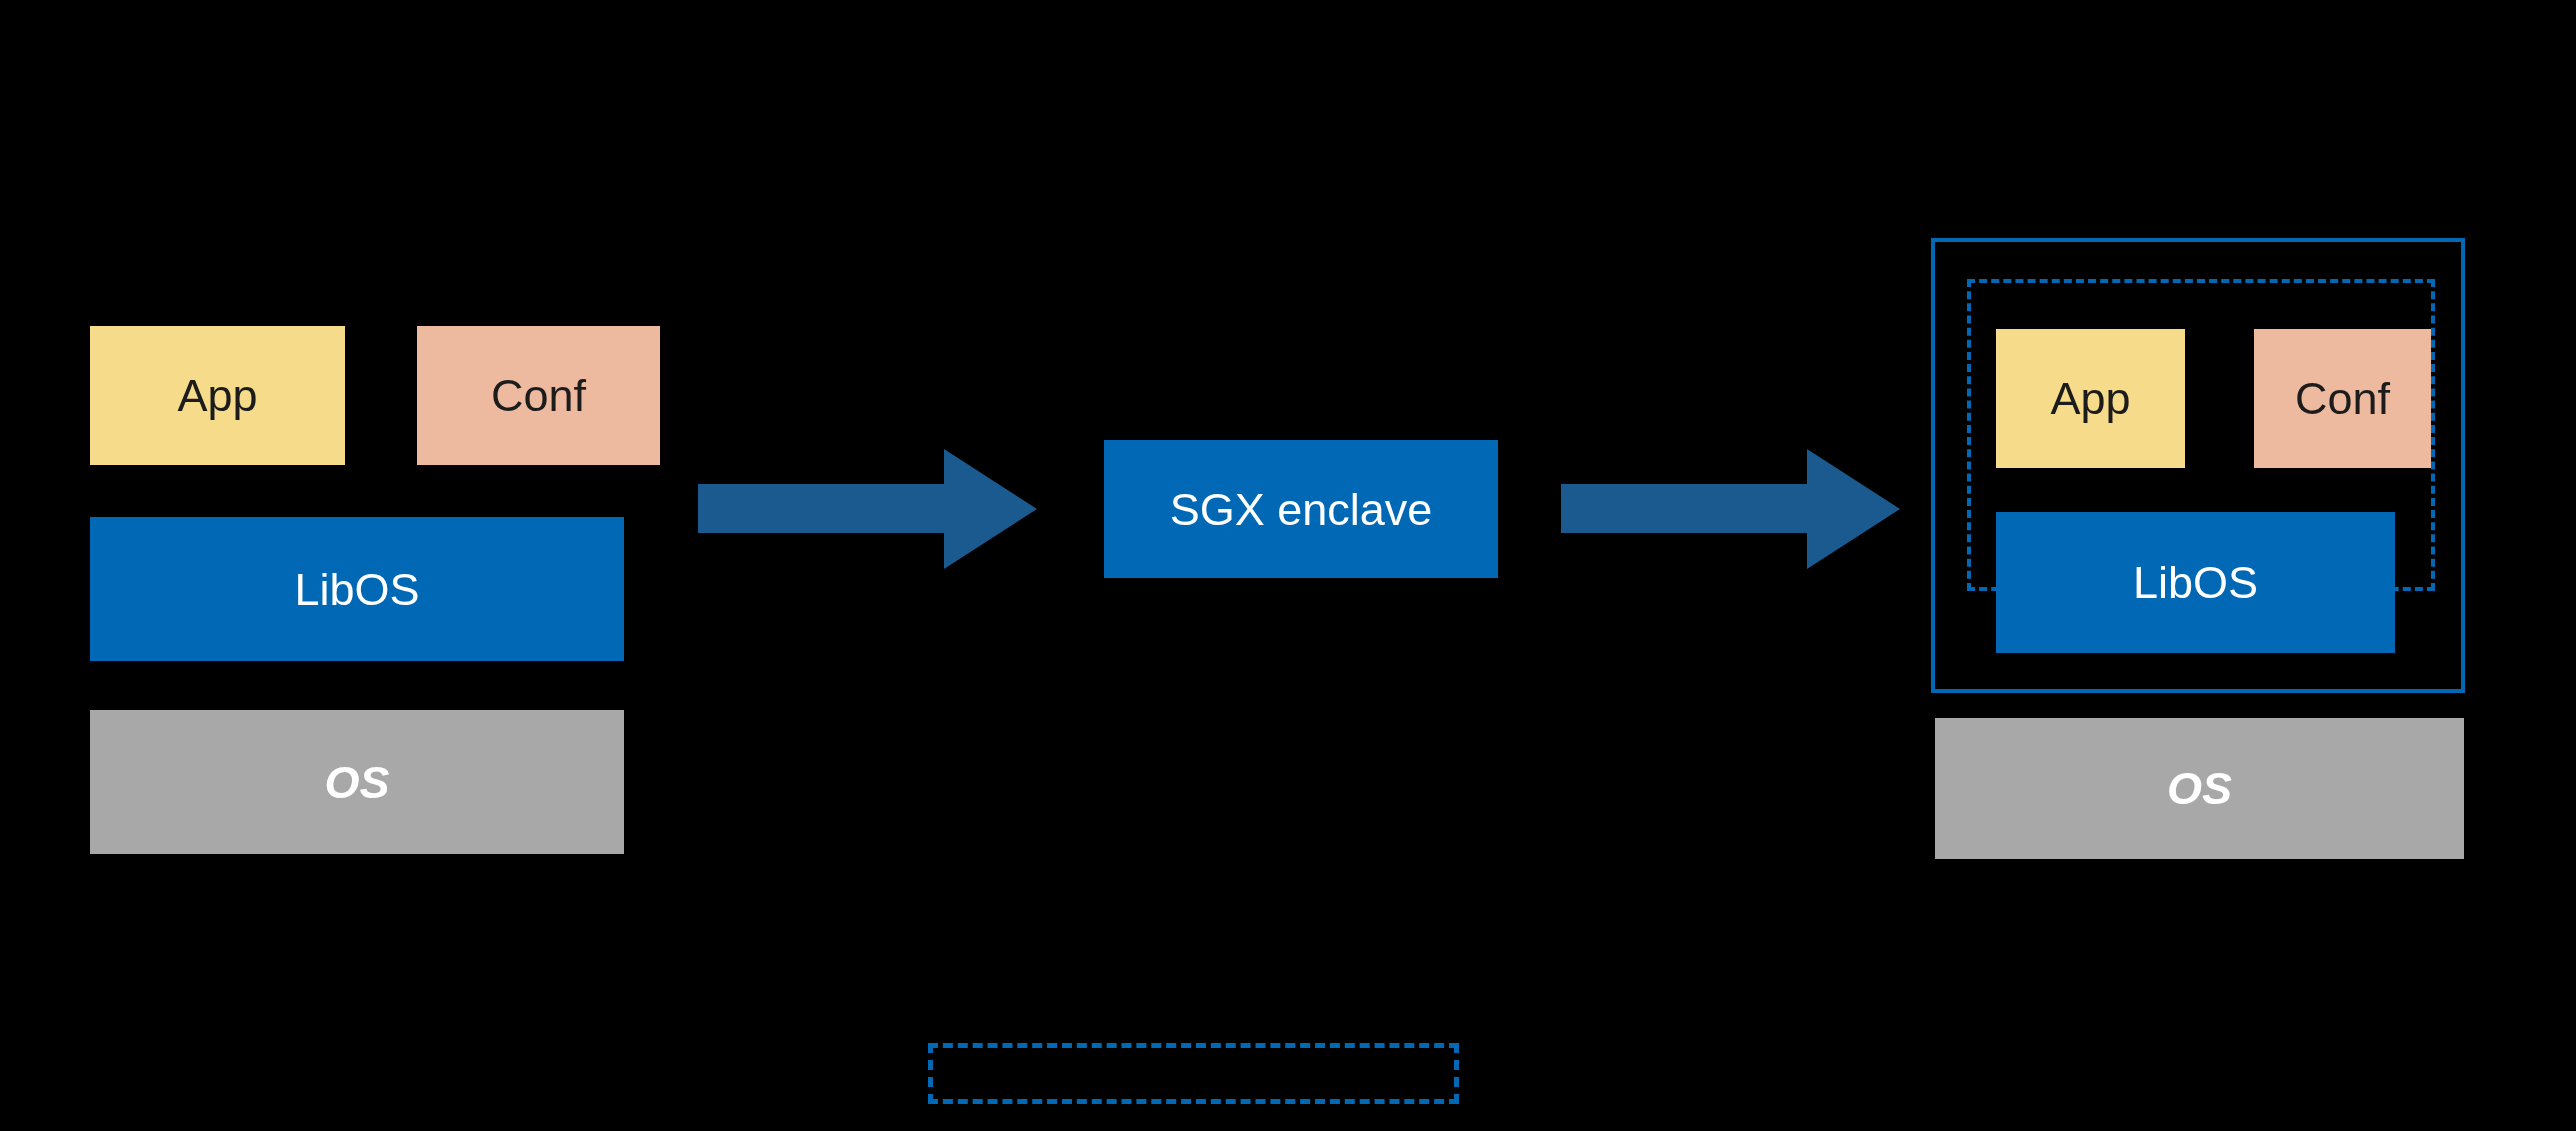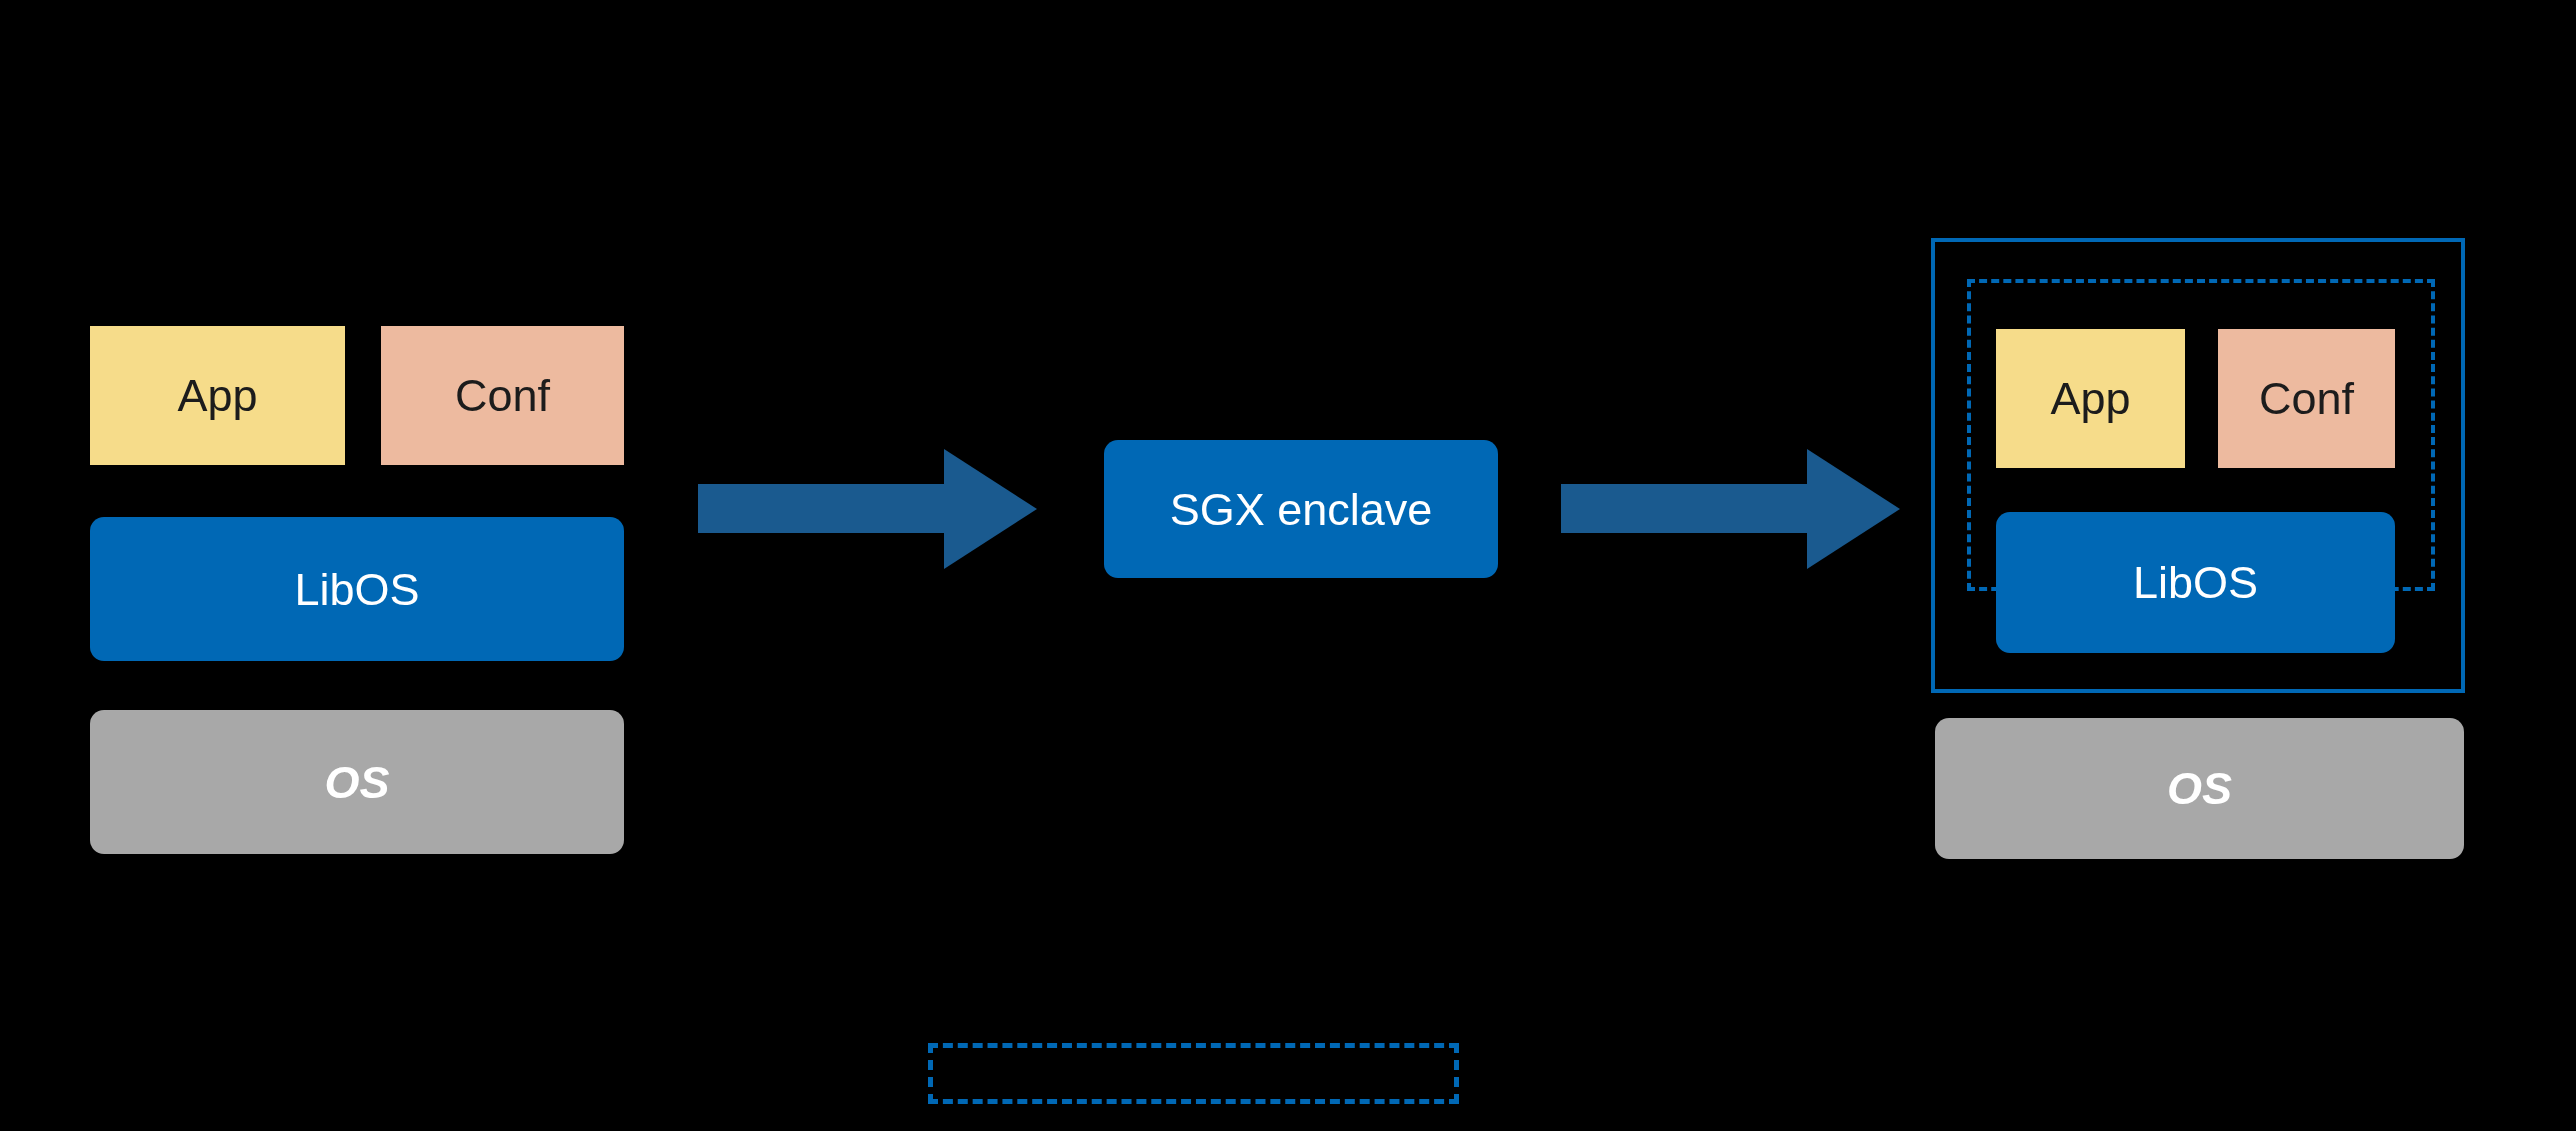--- a/index.html
+++ b/index.html
@@ -29,24 +29,24 @@
   }
   .box {
     position: absolute;
     display: flex;
     align-items: center;
     justify-content: center;
     font-size: 45px;
     line-height: 1;
   }
   .dark-label  { color: var(--dark-text); }
-  .light-label { color: var(--light-text); border-radius: 14px; }
+  .light-label { color: var(--light-text); }
   .bold { font-weight: bold; }
   .app-fill  { background: var(--app-fill); }
-  .conf-fill { background: var(--conf-fill); }
+  .conf-fill { background: var(--conf-fill); margin-left: 36px; }
   .blue-fill { background: var(--blue-fill); }
   .gray-fill { background: var(--gray-fill); font-style: italic; }
 
   .arrow { position: absolute; width: 339px; height: 120px; }
   .arrow .shaft {
     position: absolute;
     left: 0; top: 35px;
     width: 247px; height: 49px;
     background: var(--arrow);
   }

